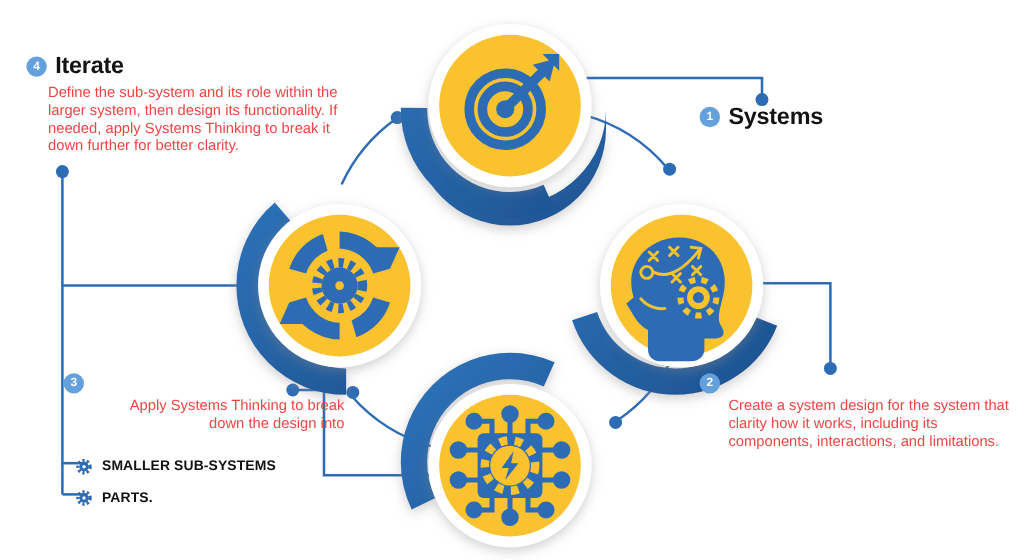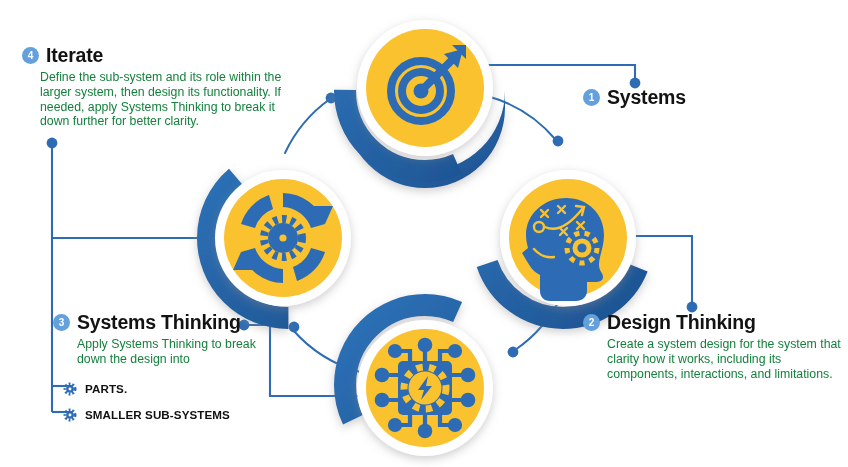--- a/index.html
+++ b/index.html
@@ -18,30 +18,30 @@
     width:17px;height:17px;border-radius:50%;
     background:#63A0DC;color:#ffffff;
     font-size:10px;font-weight:bold;line-height:17px;text-align:center;
     flex:0 0 auto;
   }
   .title{
     font-size:19.5px;font-weight:bold;color:#131313;letter-spacing:-0.2px;
     white-space:nowrap;
   }
   .body-txt{
-    font-size:12.3px;line-height:14.8px;color:#15803d;margin-top:3px;
+    font-size:12.3px;line-height:14.8px;color:#ef4444;margin-top:3px;
   }
   .blk-iterate{left:22px;top:44px;width:268px;}
   .blk-iterate .body-txt{margin-left:18px;width:248px;}
   .blk-system{left:583px;top:86px;width:250px;}
   .blk-system .body-txt{margin-left:24px;}
   .blk-design{left:583px;top:311px;width:258px;}
   .blk-design .body-txt{margin-left:24px;width:238px;}
   .blk-sysT{left:53px;top:311px;width:240px;}
-  .blk-sysT .body-txt{margin-left:24px;width:210px;}
+  .blk-sysT .body-txt{margin-left:24px;width:210px;text-align:right;}
 
   .bullets{position:absolute;left:63px;top:379px;}
   .bullet{display:flex;align-items:center;height:19px;margin-bottom:7px;}
   .bullet .gear{width:14px;height:14px;flex:0 0 auto;margin-right:8px;}
   .bullet .btxt{
     font-size:11.6px;font-weight:bold;color:#111111;letter-spacing:0.1px;
     white-space:nowrap;
   }
 </style>
 </head>
@@ -243,45 +243,43 @@
   <div class="block blk-system">
     <div class="head-row">
       <div class="badge">1</div>
       <div class="title">Systems</div>
     </div>
   </div>
 
   <div class="block blk-design">
     <div class="head-row">
       <div class="badge">2</div>
-      <div class="title">Design Thinking</div>
     </div>
     <div class="body-txt">Create a system design for the system that clarity how it works, including its components, interactions, and limitations.</div>
   </div>
 
   <div class="block blk-sysT">
     <div class="head-row">
       <div class="badge">3</div>
-      <div class="title">Systems Thinking</div>
     </div>
     <div class="body-txt">Apply Systems Thinking to break down the design into</div>
   </div>
 
   <div class="bullets">
     <div class="bullet">
       <svg class="gear" viewBox="0 0 24 24">
         <circle cx="12" cy="12" r="8.6" fill="none" stroke="#2D6CB4" stroke-width="5" stroke-dasharray="3.1 3.1"></circle>
         <circle cx="12" cy="12" r="6.6" fill="#2D6CB4"></circle>
         <circle cx="12" cy="12" r="2.5" fill="#ffffff"></circle>
       </svg>
-      <span class="btxt">PARTS.</span>
+      <span class="btxt">SMALLER SUB-SYSTEMS</span>
     </div>
     <div class="bullet">
       <svg class="gear" viewBox="0 0 24 24">
         <circle cx="12" cy="12" r="8.6" fill="none" stroke="#2D6CB4" stroke-width="5" stroke-dasharray="3.1 3.1"></circle>
         <circle cx="12" cy="12" r="6.6" fill="#2D6CB4"></circle>
         <circle cx="12" cy="12" r="2.5" fill="#ffffff"></circle>
       </svg>
-      <span class="btxt">SMALLER SUB-SYSTEMS</span>
+      <span class="btxt">PARTS.</span>
     </div>
   </div>
 
 </div>
 
 </body></html>

